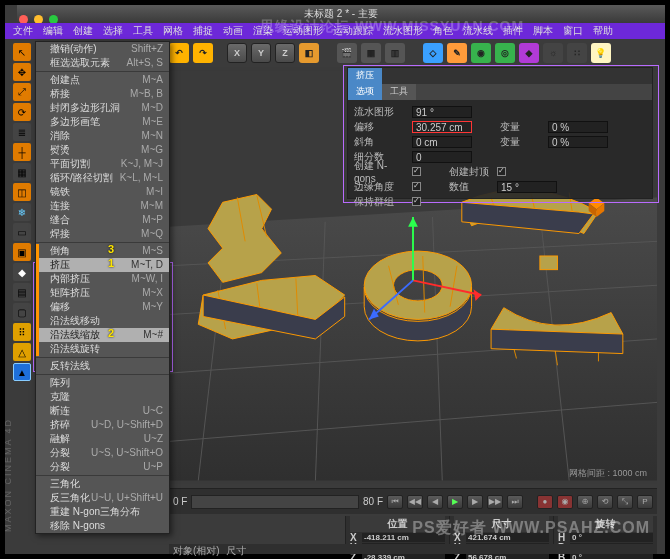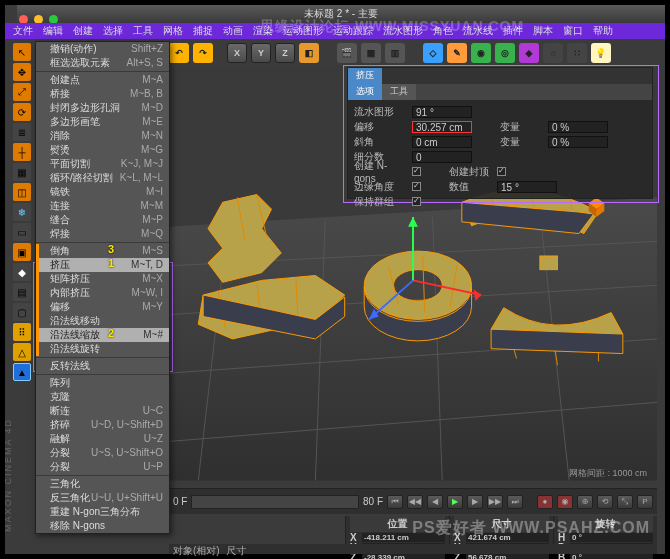--- a/index.html
+++ b/index.html
@@ -318,27 +318,27 @@
         <span class="hl-orange"></span>
         <span class="num-badge" style="left: 72px; top: -1px;">3</span>
       </div>
       <div class="mi sel">
         <span>挤压</span>
         <span style="color: rgb(51, 51, 51);">M~T, D</span>
         <span class="hl-orange"></span>
         <span class="num-badge" style="left: 72px; top: -1px;">1</span>
       </div>
       <div class="mi">
+        <span>内部挤压</span>
+        <span style="color: rgb(170, 170, 170);">M~W, I</span>
+        <span class="hl-orange"></span>
+      </div>
+      <div class="mi">
         <span>矩阵挤压</span>
         <span style="color: rgb(170, 170, 170);">M~X</span>
-        <span class="hl-orange"></span>
-      </div>
-      <div class="mi">
-        <span>内部挤压</span>
-        <span style="color: rgb(170, 170, 170);">M~W, I</span>
         <span class="hl-orange"></span>
       </div>
       <div class="mi">
         <span>偏移</span>
         <span style="color: rgb(170, 170, 170);">M~Y</span>
         <span class="hl-orange"></span>
       </div>
       <div class="mi">
         <span>沿法线移动</span>
         <span style="color: rgb(170, 170, 170);"></span>

